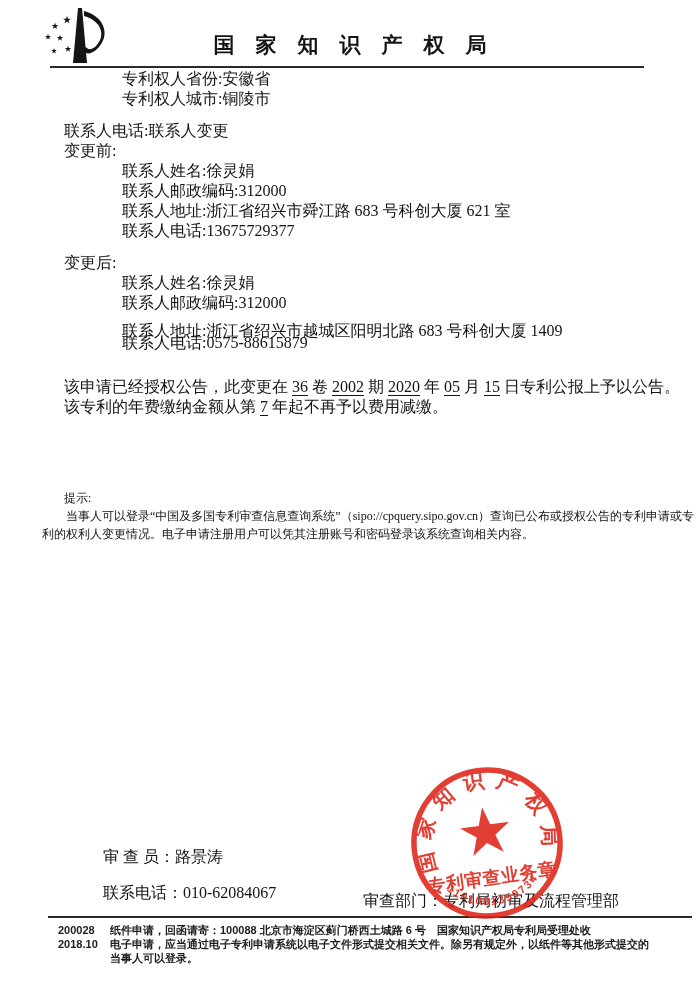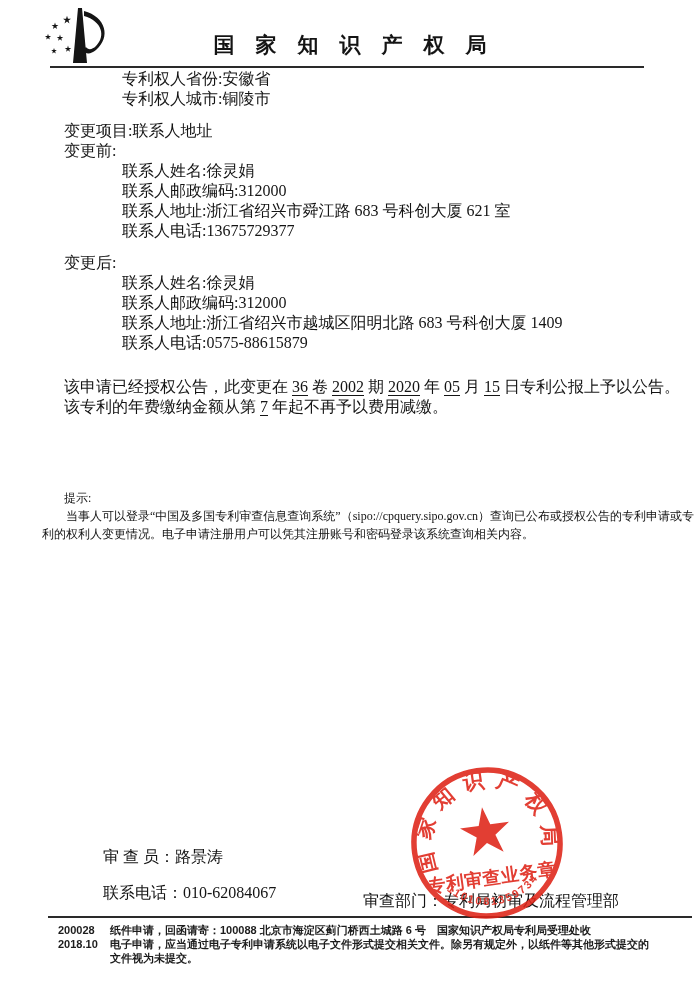--- a/index.html
+++ b/index.html
@@ -48,31 +48,31 @@
     <use href="#star5" transform="translate(28,43) scale(3.4)"></use>
   </g>
 </svg>
 
 <div class="abs title">国家知识产权局</div>
 <div class="rule" style="left:50px;top:66px;width:594px;"></div>
 
 <div class="abs bl" style="left:122px;top:70px;">专利权人省份:安徽省</div>
 <div class="abs bl" style="left:122px;top:90px;">专利权人城市:铜陵市</div>
 
-<div class="abs bl" style="left:64px;top:122px;">变更项目:联系人地址</div>
+<div class="abs bl" style="left:64px;top:122px;">联系人电话:联系人变更</div>
 <div class="abs bl" style="left:64px;top:142px;">变更前:</div>
 <div class="abs bl" style="left:122px;top:162px;">联系人姓名:徐灵娟</div>
 <div class="abs bl" style="left:122px;top:182px;">联系人邮政编码:312000</div>
 <div class="abs bl" style="left:122px;top:202px;">联系人地址:浙江省绍兴市舜江路 683 号科创大厦 621 室</div>
 <div class="abs bl" style="left:122px;top:222px;">联系人电话:13675729377</div>
 
 <div class="abs bl" style="left:64px;top:254px;">变更后:</div>
 <div class="abs bl" style="left:122px;top:274px;">联系人姓名:徐灵娟</div>
 <div class="abs bl" style="left:122px;top:294px;">联系人邮政编码:312000</div>
-<div class="abs bl" style="left:122px;top:314px;text-align:center;">联系人地址:浙江省绍兴市越城区阳明北路 683 号科创大厦 1409</div>
+<div class="abs bl" style="left:122px;top:322px;text-align:center;">联系人地址:浙江省绍兴市越城区阳明北路 683 号科创大厦 1409</div>
 <div class="abs bl" style="left:122px;top:334px;">联系人电话:0575-88615879</div>
 
 <div class="abs bl" style="left:64px;top:378px;"><span>该申请已经授权公告，此变更在 </span><span class="ul">36</span><span> 卷 </span><span class="ul">2002</span><span> 期 </span><span class="ul">2020</span><span> 年 </span><span class="ul">05</span><span> 月 </span><span class="ul">15</span><span> 日专利公报上予以公告。</span></div>
 <div class="abs bl" style="left:64px;top:398px;"><span>该专利的年费缴纳金额从第 </span><span class="ul">7</span><span> 年起不再予以费用减缴。</span></div>
 
 <div class="abs small" style="left:64px;top:490px;">提示:</div>
 <div class="abs small" style="left:66px;top:508px;">当事人可以登录“中国及多国专利审查信息查询系统”（sipo://cpquery.sipo.gov.cn）查询已公布或授权公告的专利申请或专</div>
 <div class="abs small" style="left:42px;top:526px;">利的权利人变更情况。电子申请注册用户可以凭其注册账号和密码登录该系统查询相关内容。</div>
 
 <div class="abs bl" style="left:103px;top:848px;"><span>审 查 员：</span><span>路景涛</span></div>
@@ -95,13 +95,13 @@
   <text font-family="Liberation Sans, sans-serif" font-weight="bold" font-size="11" letter-spacing="2" fill="#df2418">
     <textPath href="#sealBottomArc" startOffset="50%" text-anchor="middle">1101081359734</textPath>
   </text>
 </svg>
 
 <div class="rule" style="left:48px;top:916px;width:644px;z-index:2;"></div>
 <div class="abs footnote" style="left:58px;top:924px;">200028</div>
 <div class="abs footnote" style="left:58px;top:938px;">2018.10</div>
 <div class="abs footnote" style="left:110px;top:924px;text-align:right;">纸件申请，回函请寄：100088  北京市海淀区蓟门桥西土城路 6 号　国家知识产权局专利局受理处收</div>
 <div class="abs footnote" style="left:110px;top:938px;">电子申请，应当通过电子专利申请系统以电子文件形式提交相关文件。除另有规定外，以纸件等其他形式提交的</div>
-<div class="abs footnote" style="left:110px;top:952px;">文件视为未提交。</div>
+<div class="abs footnote" style="left:110px;top:952px;">当事人可以登录。</div>
 
 </body></html>

